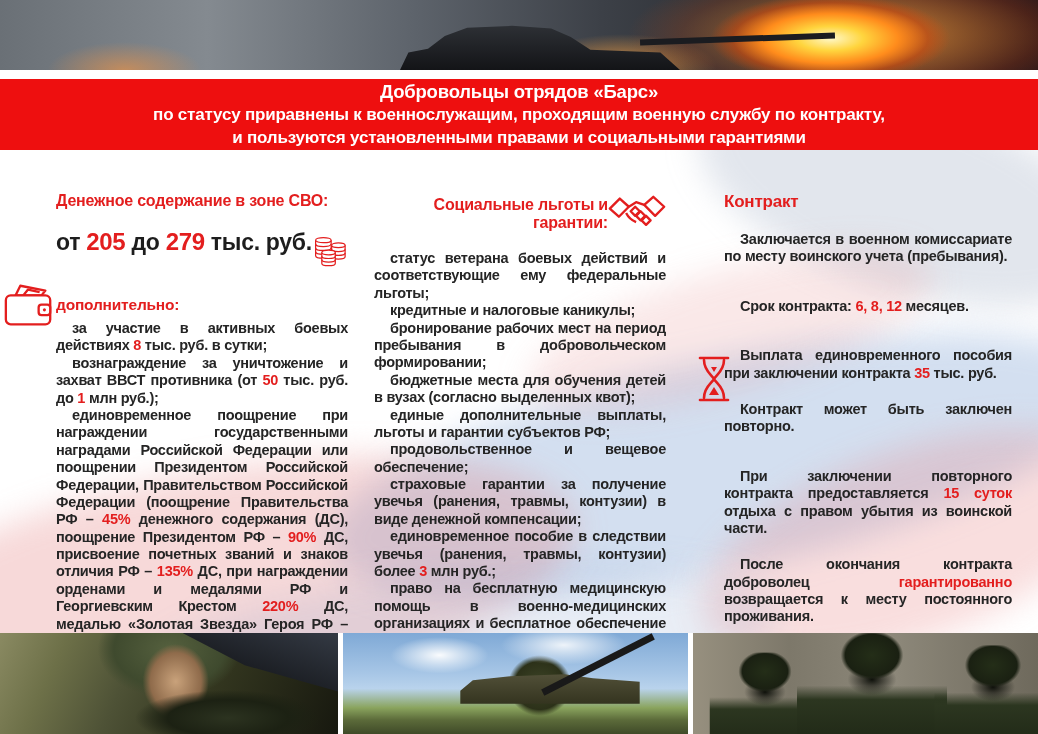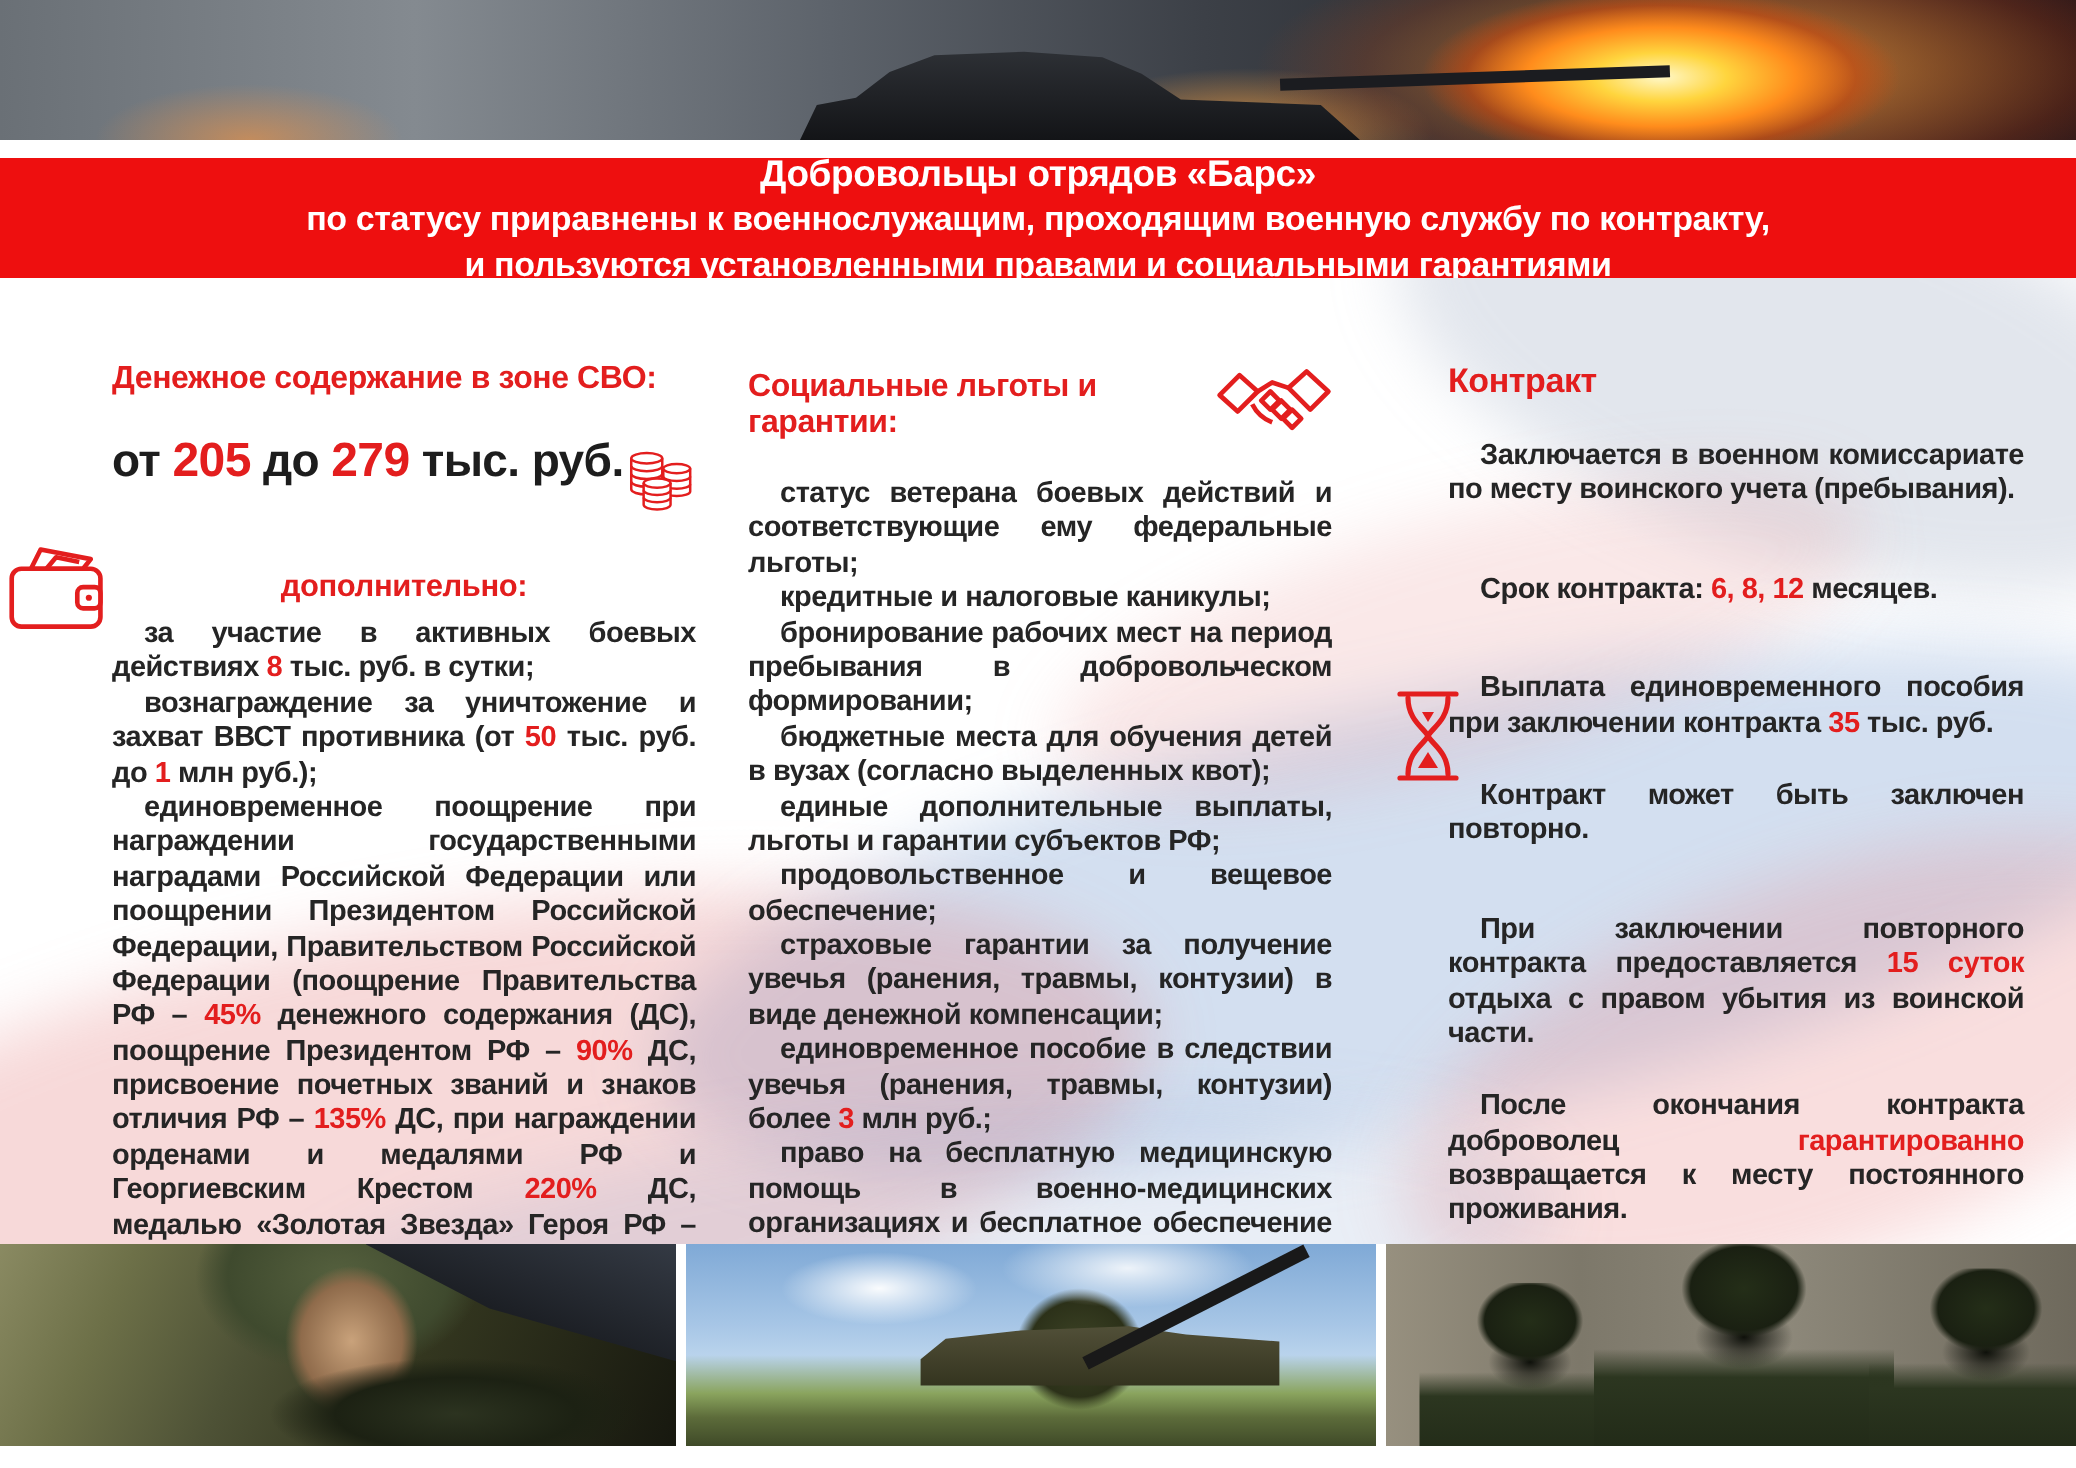--- a/index.html
+++ b/index.html
@@ -13,21 +13,21 @@
       radial-gradient(300px 90px at 83% 50%, rgba(255,170,60,.75), rgba(180,70,20,.25) 60%, rgba(0,0,0,0) 78%),
       radial-gradient(130px 45px at 60% 95%, rgba(255,165,66,.8), rgba(150,60,10,0) 72%),
       radial-gradient(110px 40px at 12% 100%, rgba(255,150,60,.55), rgba(150,60,10,0) 70%),
       linear-gradient(90deg,#6a7076 0%,#848a90 20%,#5d636b 40%,#3c4047 58%,#2a2c31 74%,#3a2326 88%,#27161a 100%);}
   .tank-hull{position:absolute;left:400px;top:24px;width:280px;height:46px;
     background:linear-gradient(180deg,#2e3136,#131417);
     clip-path:polygon(0 100%,3% 62%,10% 54%,16% 26%,24% 8%,40% 4%,54% 10%,61% 28%,68% 56%,93% 62%,100% 100%);}
   .tank-barrel{position:absolute;left:640px;top:36px;width:195px;height:6px;background:#1b1c20;transform:rotate(-2deg);}
 
   
-  .banner{width:100%;height:60px;margin-top:9px;background:#ee0f0f;color:#fff;
+  .banner{width:100%;height:71px;margin-top:9px;background:#ee0f0f;color:#fff;
     display:flex;flex-direction:column;justify-content:center;align-items:center;text-align:center;}
   .banner-l1{font-size:18.5px;font-weight:700;line-height:23px;letter-spacing:-0.2px;}
   .banner-l2{font-size:17px;font-weight:700;line-height:23px;letter-spacing:-0.2px;}
 
   
   .content{position:relative;width:100%;height:483px;overflow:hidden;background:#fff;}
   .wave{position:absolute;border-radius:50%;filter:blur(16px);pointer-events:none;}
   .w1{left:690px;top:-50px;width:430px;height:190px;transform:rotate(18deg);background:rgba(150,165,190,.28);}
   .w2{left:320px;top:210px;width:800px;height:210px;transform:rotate(-12deg);background:rgba(110,150,205,.30);}
   .w3{left:-140px;top:320px;width:720px;height:230px;transform:rotate(-10deg);background:rgba(228,118,118,.28);}
@@ -35,29 +35,29 @@
   .w5{left:140px;top:420px;width:640px;height:150px;transform:rotate(-6deg);background:rgba(120,150,200,.16);}
   .w6{left:520px;top:120px;width:420px;height:120px;transform:rotate(-16deg);background:rgba(228,130,130,.18);}
 
   .cols{position:relative;display:flex;padding-top:42px;}
   .col{color:#252525;}
   .col1{width:292px;margin-left:56px;}
   .col2{width:292px;margin-left:26px;}
   .col3{width:288px;margin-left:58px;}
 
   .h-red{color:#e31e1e;font-weight:700;font-size:16px;letter-spacing:-0.2px;}
-  .h-red.small{font-size:15.5px;margin-top:14px;text-align:center;}
+  .h-red.small{font-size:15.5px;margin-top:14px;}
   .amount-row{display:flex;align-items:flex-start;margin-top:10px;}
   .amount{font-size:23px;font-weight:700;letter-spacing:-0.3px;color:#1d1d1d;white-space:nowrap;flex:1;padding-top:8px;}
   .amount .hl{font-size:24px;}
   p.body{margin:0;font-size:14.5px;font-weight:700;line-height:1.2;letter-spacing:-0.25px;
          text-align:justify;text-indent:16px;}
   p.body.first{margin-top:6px;}
   .hl{color:#e31e1e;}
-  .head-row{display:flex;align-items:flex-start;}
+  .head-row{display:flex;align-items:flex-start;text-align:right;}
   .head-row .h-red{flex:1;padding-top:4px;}
   .col2 p.gap{margin-top:14px;}
   .col3 .h-red{font-size:17px;}
   .col3 p.body{margin-top:32px;}
   .col3 p.body.tight{margin-top:19px;}
 
   .icon-abs{position:absolute;}
   .wallet-pos{left:2px;top:131px;}
   .hourglass-pos{left:696px;top:205px;}
 

